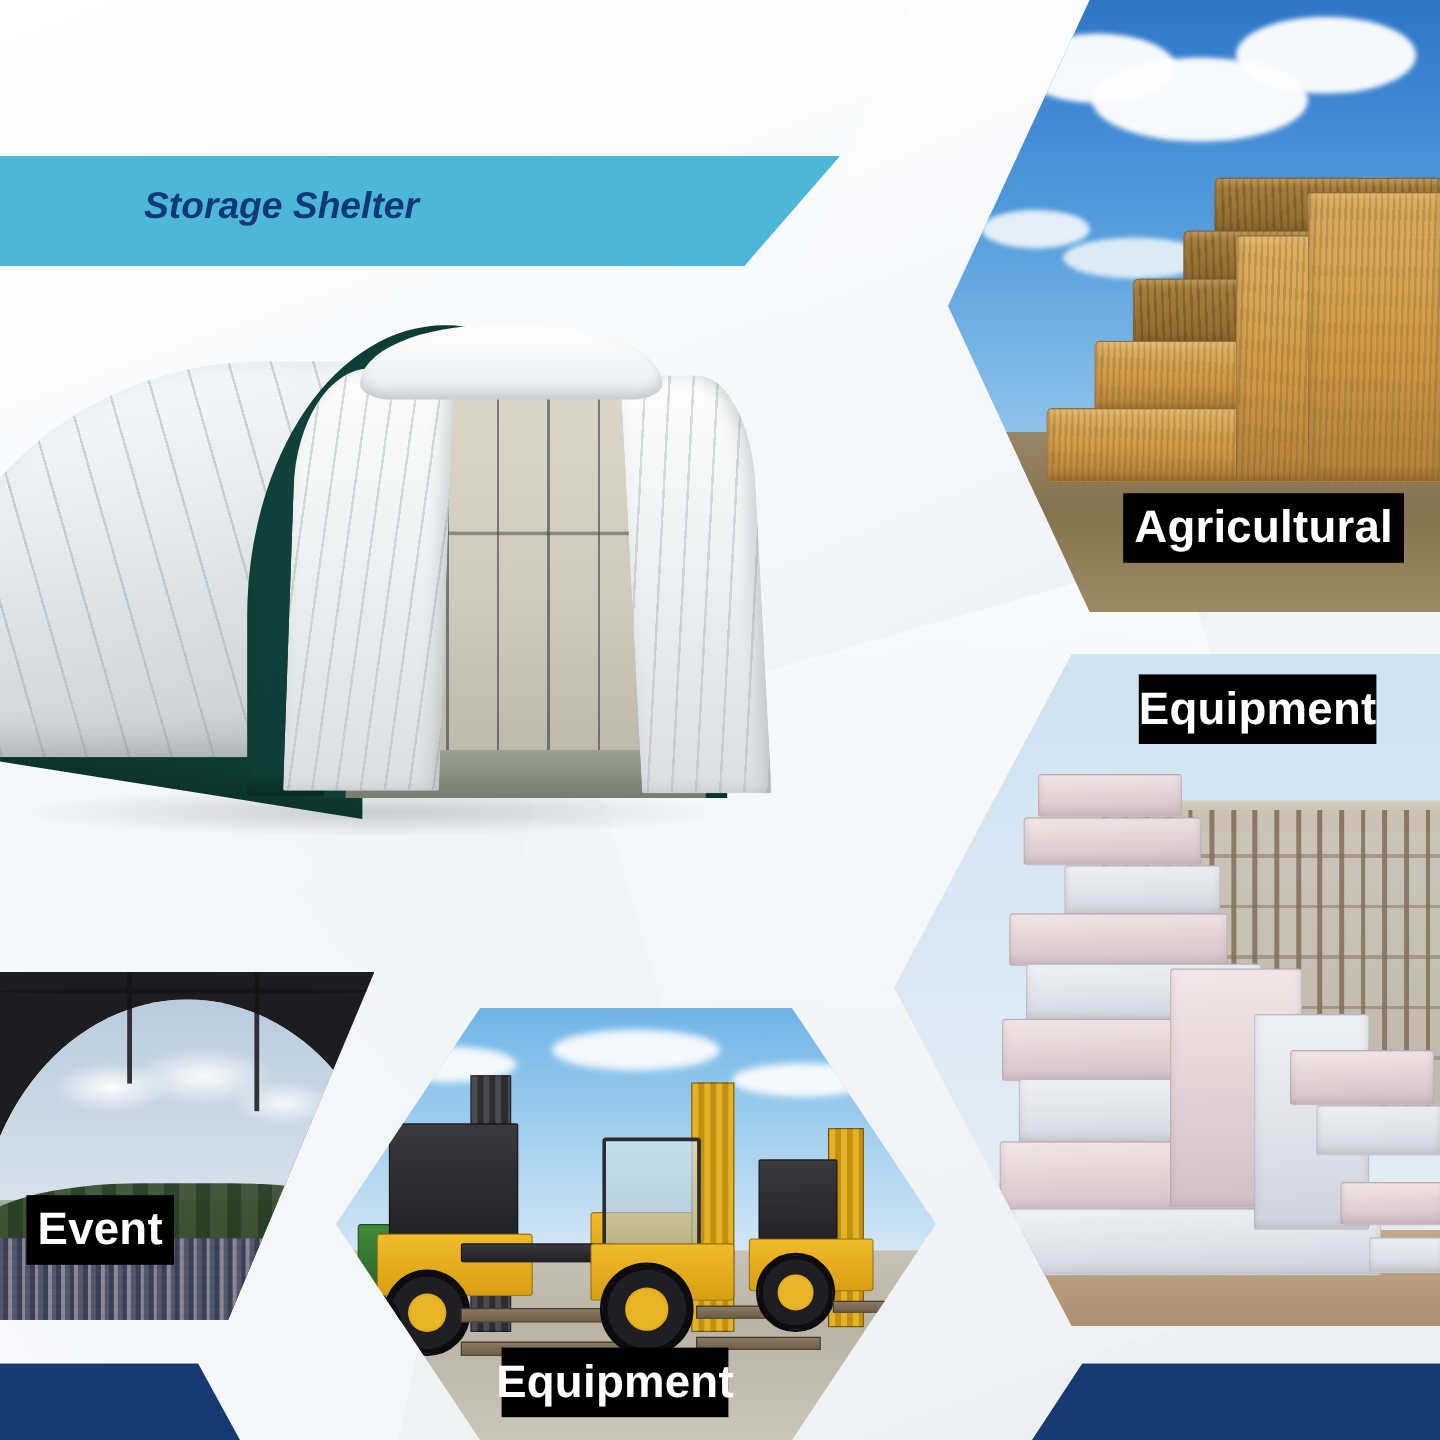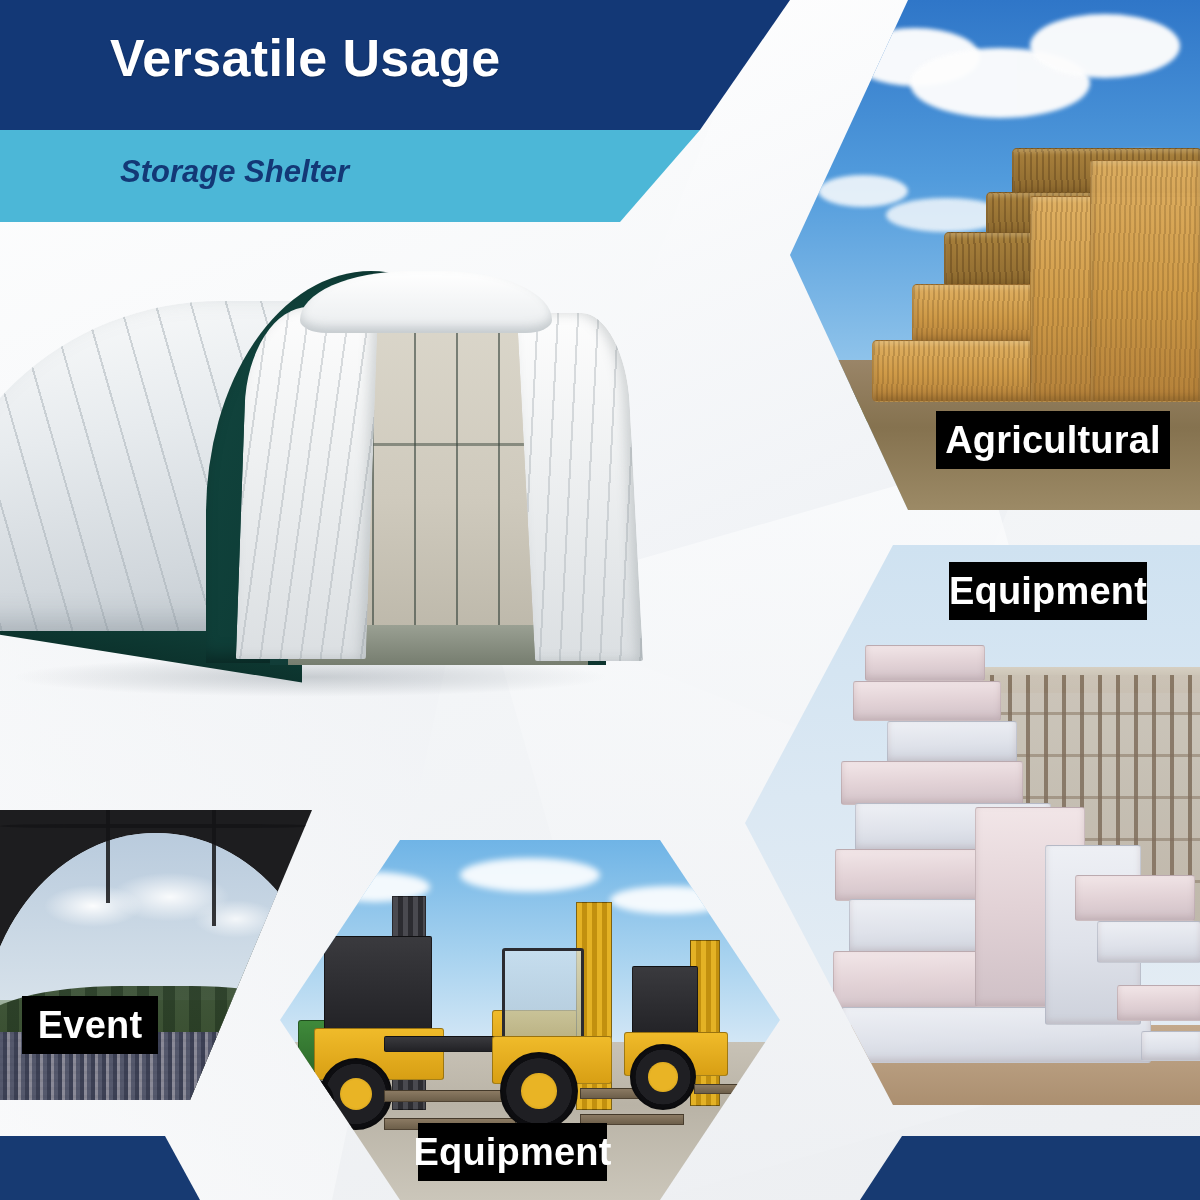--- a/index.html
+++ b/index.html
@@ -50,21 +50,21 @@
   }
 
   
   .chip {
     position:absolute; background:#000000; color:#ffffff;
     font-weight:bold; display:flex; align-items:center; justify-content:center;
     z-index:40; white-space:nowrap; letter-spacing:.2px;
   }
   .chip-agricultural { left:936px; top:411px; width:234px; height:58px; font-size:38px; }
   .chip-industrial   { left:949px; top:562px; width:198px; height:58px; font-size:38px; }
-  .chip-event        { left:22px;  top:996px; width:136px; height:58px; font-size:38px; }
+  .chip-event        { left:22px;  top:996px; width:123px; height:58px; font-size:38px; }
   .chip-equipment    { left:418px; top:1123px; width:189px; height:58px; font-size:38px; }
 
   
   .cell { position:absolute; overflow:hidden; z-index:20; }
   .cell .img { position:absolute; inset:0; }
 
   
   .cell-agri {
     left:790px; top:0px; width:410px; height:510px;
     clip-path:polygon(118px 0, 410px 0, 410px 510px, 118px 510px, 0 255px);
@@ -385,23 +385,20 @@
     <div class="sh-arch-front"></div>
     <div class="sh-inner">
       <div class="sh-inner-bar" style="top:150px;"></div>
       <div class="sh-inner-floor"></div>
     </div>
     <div class="sh-curtain left"></div>
     <div class="sh-curtain right"></div>
     <div class="sh-valance"></div>
   </div>
 
-  <div class="band-title">
-    <div class="t">Versatile Usage</div>
-  </div>
   <div class="band-sub">
     <div class="s">Storage Shelter</div>
   </div>
 
   <div class="chip chip-agricultural">Agricultural</div>
   <div class="chip chip-industrial">Equipment</div>
   <div class="chip chip-event">Event</div>
   <div class="chip chip-equipment">Equipment</div>
 
   <div class="foot-left"></div>

